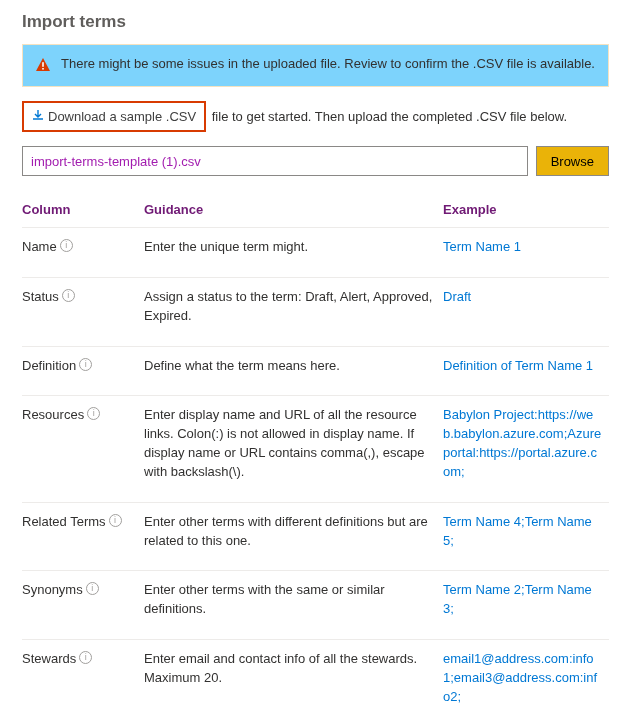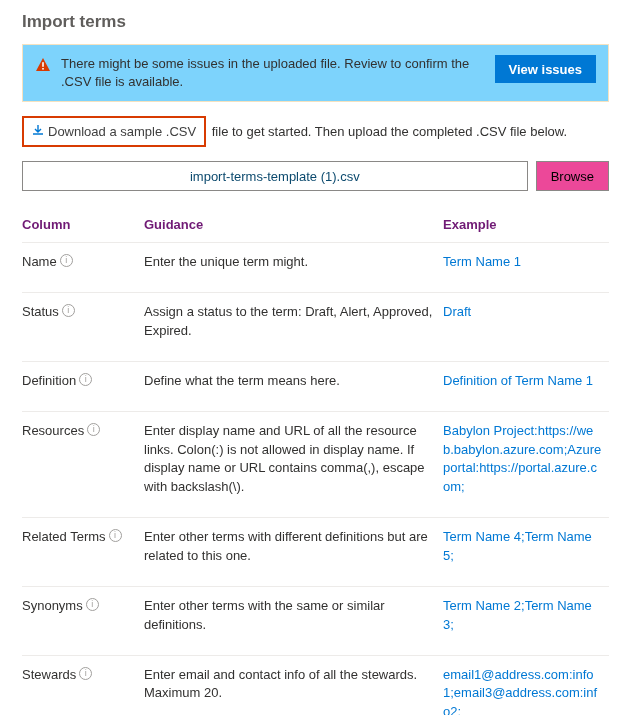--- a/index.html
+++ b/index.html
@@ -57,26 +57,25 @@
     display: inline-flex;
     align-items: center;
     margin-right: 2px;
   }
   .file-row { display: flex; gap: 8px; margin-bottom: 18px; }
   .file-input {
     flex: 1;
     border: 1px solid #8a8886;
     padding: 6px 8px;
     font-size: 13px;
-    color: #0c4a6e;
+    color: #a21caf;
     height: 30px;
-    text-align: center;
   }
   .browse-btn {
-    background: #ec4899;
+    background: #eab308;
     border: 1px solid #8a8886;
     padding: 0 14px;
     font-size: 13px;
     height: 30px;
     cursor: pointer;
   }
   table { width: 100%; border-collapse: collapse; table-layout: fixed; }
   thead th {
     text-align: left;
     font-weight: 600;
@@ -117,21 +116,20 @@
 
 <div class="alert">
   <span class="warn-icon">
     <svg width="16" height="16" viewBox="0 0 16 16">
         <path fill="#d83b01" d="M8 1 L15 14 L1 14 Z"></path>
         <rect x="7.2" y="5.2" width="1.6" height="4.6" fill="#fff"></rect>
         <rect x="7.2" y="11" width="1.6" height="1.6" fill="#fff"></rect>
       </svg>
   </span>
   <div class="alert-text">There might be some issues in the uploaded file. Review to confirm the .CSV file is available.</div>
-  <button class="btn-primary">View issues</button>
 </div>
 
 <div class="download-row">
   <span class="red-box">
     <a href="#" class="download-link">
       <span>
         <svg width="12" height="12" viewBox="0 0 12 12">
             <path fill="none" stroke="#0078d4" stroke-width="1.4" d="M6 1 V7 M3 5 L6 8 L9 5 M1 10 H11"></path>
           </svg>
       </span>

